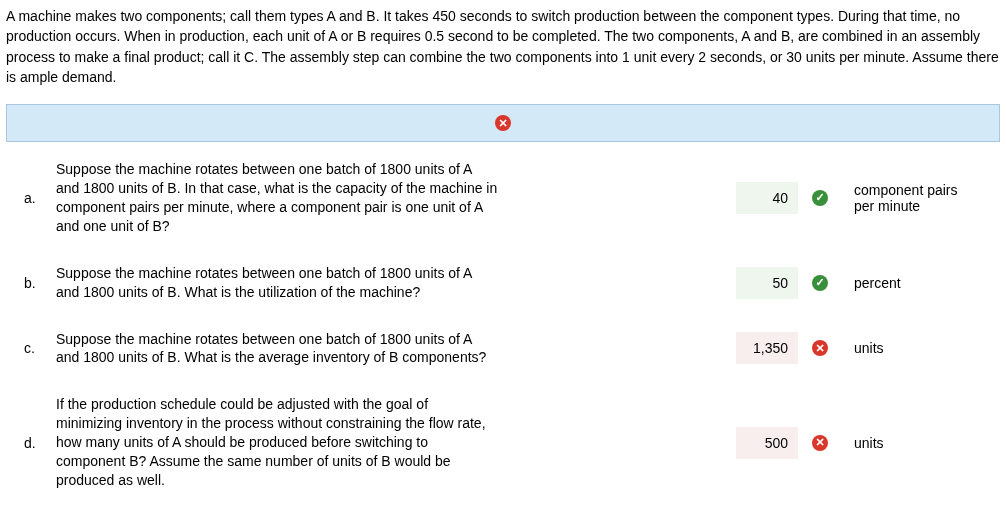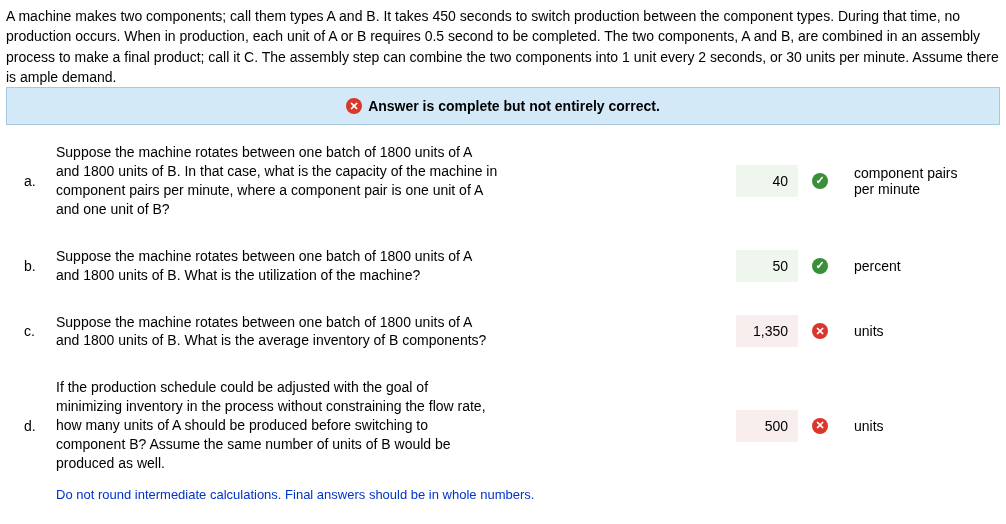--- a/index.html
+++ b/index.html
@@ -10,21 +10,21 @@
     body {
       font-family: Arial, Helvetica, sans-serif;
       font-size: 14px;
       color: #000;
       background: #fff;
       padding: 6px;
       width: 1006px;
     }
     .intro-text {
       line-height: 1.45;
-      margin-bottom: 0;
+      margin-bottom: 17px;
     }
     .status-banner {
       background: #d4e9f7;
       border: 1px solid #a8c8e0;
       padding: 10px;
       text-align: center;
       font-weight: bold;
       margin-bottom: 18px;
       display: flex;
       align-items: center;
@@ -94,21 +94,20 @@
       margin-left: 32px;
     }
   </style>
 </head>
 <body>
 
 <div class="intro-text">A machine makes two components; call them types A and B. It takes 450 seconds to switch production between the component types. During that time, no production occurs. When in production, each unit of A or B requires 0.5 second to be completed. The two components, A and B, are combined in an assembly process to make a final product; call it C. The assembly step can combine the two components into 1 unit every 2 seconds, or 30 units per minute. Assume there is ample demand.</div>
 
 <div class="status-banner">
   <span class="icon-circle icon-red">✕</span>
-  <span>Answer is complete but not entirely correct.</span>
 </div>
 
 <div class="questions">
 
   <div class="question-row">
     <div class="q-label">a.</div>
     <div class="q-text">Suppose the machine rotates between one batch of 1800 units of A and 1800 units of B. In that case, what is the capacity of the machine in component pairs per minute, where a component pair is one unit of A and one unit of B?</div>
     <div class="answer-area">
       <span class="answer-box correct">40</span>
       <span class="icon-circle icon-green">✓</span>
@@ -139,15 +138,14 @@
   <div class="question-row">
     <div class="q-label">d.</div>
     <div class="q-text">If the production schedule could be adjusted with the goal of minimizing inventory in the process without constraining the flow rate, how many units of A should be produced before switching to component B? Assume the same number of units of B would be produced as well.</div>
     <div class="answer-area">
       <span class="answer-box">500</span>
       <span class="icon-circle icon-red">✕</span>
       <span class="answer-unit">units</span>
     </div>
   </div>
 
-  <div class="note">Do not round intermediate calculations. Final answers should be in whole numbers.</div>
 
 </div>
 
 </body></html>

